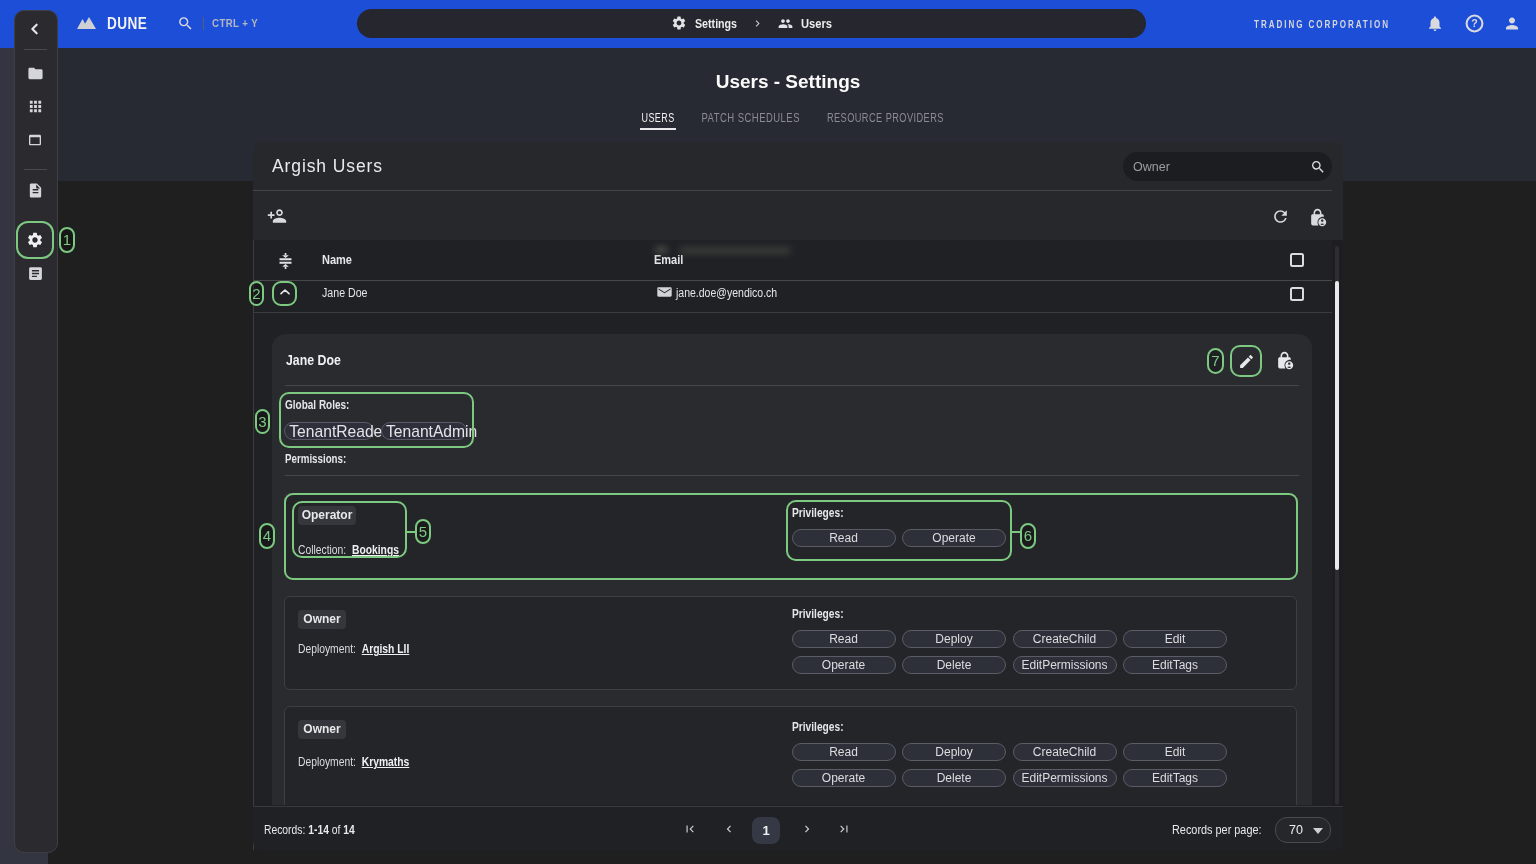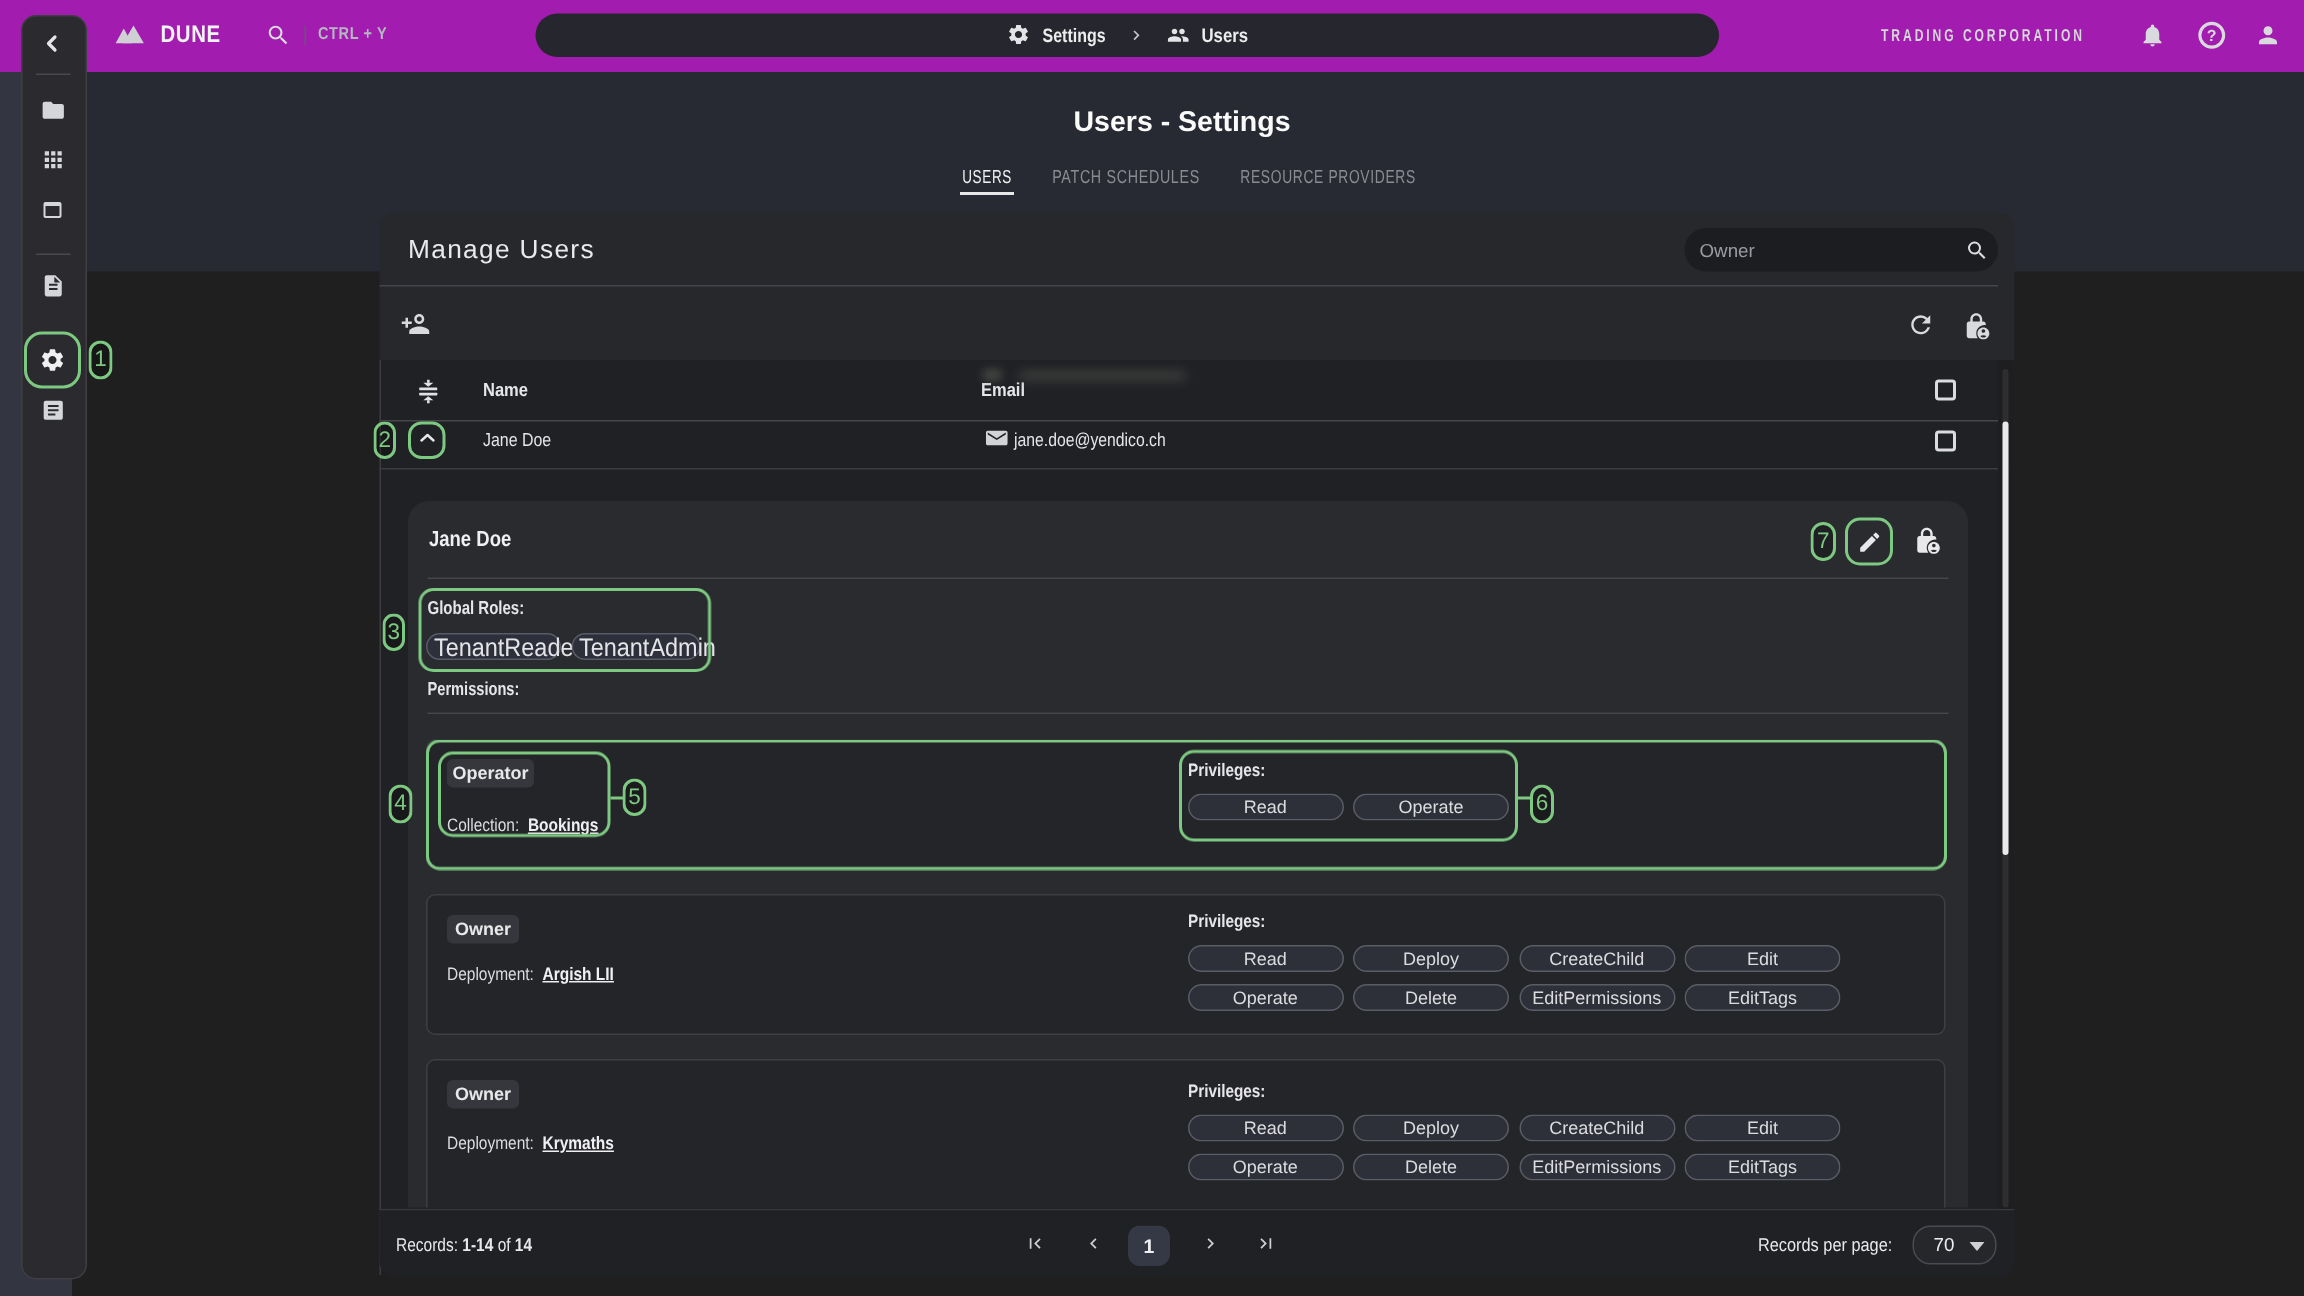--- a/index.html
+++ b/index.html
@@ -1,20 +1,20 @@
 <!DOCTYPE html>
 <html><head>
 <meta charset="utf-8">
 <style>
 * { margin:0; padding:0; box-sizing:border-box; }
 html,body { width:1536px; height:864px; overflow:hidden; }
 body { font-family:"Liberation Sans", sans-serif; background:#1f1f20; position:relative; }
 .abs { position:absolute; }
 
-#topbar { left:0; top:0; width:1536px; height:48px; background:#a21caf; }
+#topbar { left:0; top:0; width:1536px; height:48px; background:#1d4ed8; }
 #band { left:0; top:48px; width:1536px; height:133px; background:#272933; }
 #rail { left:0; top:48px; width:48px; height:816px; background:#333641; }
 .badge { position:absolute; border:2.4px solid #7dc981; border-radius:9px; color:#7dc981; text-align:center; font-size:15px; line-height:21px; background:rgba(0,0,0,0.25); transform:translateZ(0); }
 
 #sidebar { left:14px; top:10px; width:44px; height:843px; background:#2b2b2f; border:1px solid #3e3e44; border-radius:10px; }
 .sdiv { position:absolute; width:23px; height:1px; background:#4a4a4e; }
 
 #card { left:253px; top:142px; width:1090px; height:709px; background:#27282c; border-radius:10px; }
 #tablearea { left:253px; top:240px; width:1090px; height:566px; background:#202124; }
 #footer { left:253px; top:806px; width:1090px; height:45px; background:#202124; border-top:1px solid #3a3a3e; border-radius:0 0 10px 10px; }
@@ -71,21 +71,21 @@
     </svg>
   <svg class="abs" style="left:1465px;top:14px" width="19" height="19" viewBox="0 0 24 24">
       <circle cx="12" cy="12" r="10" fill="none" stroke="#d9dadd" stroke-width="2.6"></circle>
       <text x="12" y="16.5" text-anchor="middle" font-family="Liberation Sans" font-size="13.5" font-weight="bold" fill="#d9dadd">?</text>
     </svg>
   <svg class="abs" style="left:1503px;top:14px" width="18" height="19" viewBox="0 0 24 24">
       <path fill="#d9dadd" d="M12 12c2.21 0 4-1.79 4-4s-1.79-4-4-4-4 1.79-4 4 1.79 4 4 4zm0 2c-2.67 0-8 1.34-8 4v2h16v-2c0-2.66-5.33-4-8-4z"></path>
     </svg>
 </div>
 <div class="abs" id="card">
-  <div class="txt" style="left:19px;top:14px;font-size:17.5px;letter-spacing:0.9px;color:#eaeaec">Manage Users</div>
+  <div class="txt" style="left:19px;top:14px;font-size:17.5px;letter-spacing:0.9px;color:#eaeaec">Argish Users</div>
   <div class="abs" style="left:870px;top:10px;width:209px;height:29px;border-radius:14.5px;background:#1c1d21"></div>
   <div class="txt" style="left:880px;top:18px;font-size:12.5px;color:#9b9ca1">Owner</div>
   <svg class="abs" style="left:1057px;top:17px" width="16" height="16" viewBox="0 0 24 24">
       <path fill="#dcdde0" d="M15.5 14h-.79l-.28-.27A6.47 6.47 0 0 0 16 9.5 6.5 6.5 0 1 0 9.5 16c1.61 0 3.09-.59 4.23-1.57l.27.28v.79l5 4.99L20.49 19l-4.99-5zm-6 0C7.01 14 5 11.99 5 9.5S7.01 5 9.5 5 14 7.01 14 9.5 11.99 14 9.5 14z"></path>
     </svg>
   <div class="hdiv" style="left:0;top:48px;width:1079px"></div>
 
   <svg class="abs" style="left:14px;top:64px" width="20" height="20" viewBox="0 0 24 24">
       <path fill="#d9dadd" d="M15 12c2.21 0 4-1.79 4-4s-1.79-4-4-4-4 1.79-4 4 1.79 4 4 4zm0-6c1.1 0 2 .9 2 2s-.9 2-2 2-2-.9-2-2 .9-2 2-2zm0 8c-2.67 0-8 1.34-8 4v2h16v-2c0-2.66-5.33-4-8-4zm-9-4V7H4v3H1v2h3v3h2v-3h3v-2H6z"></path>
     </svg>

